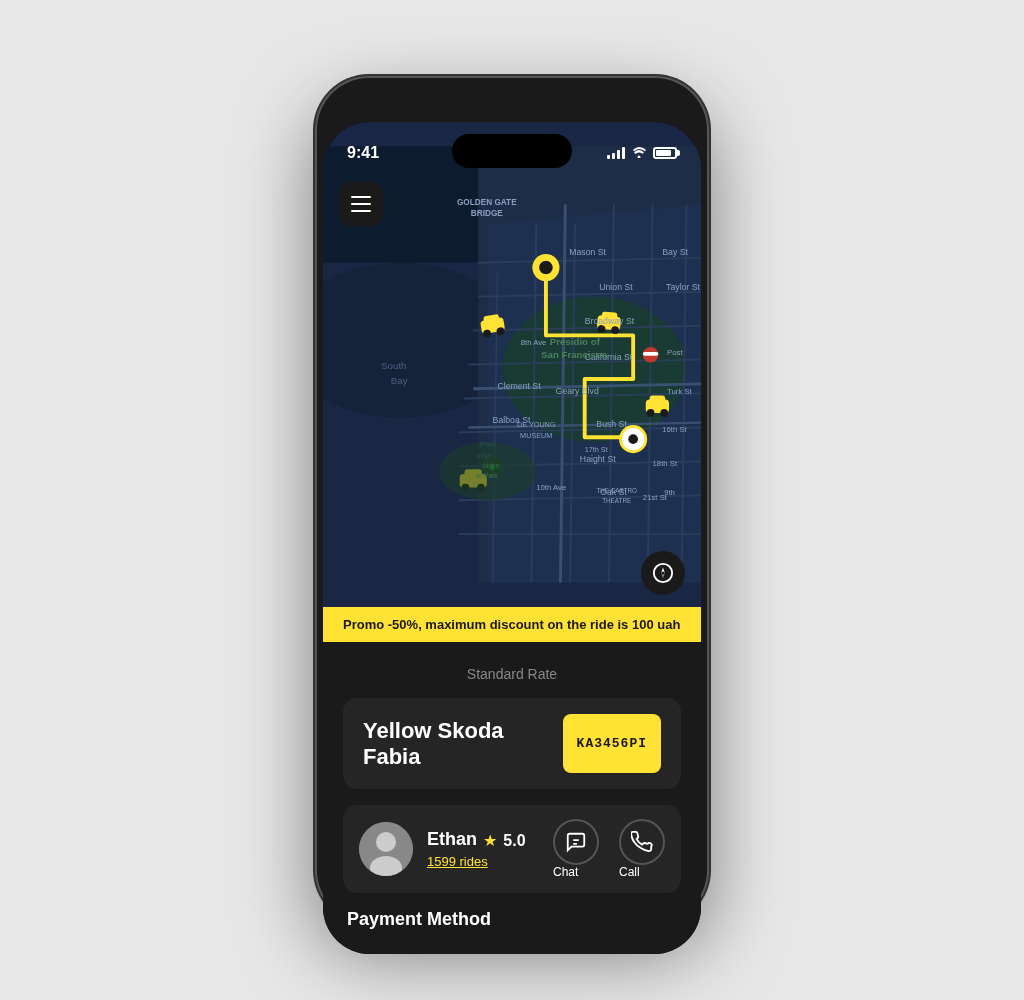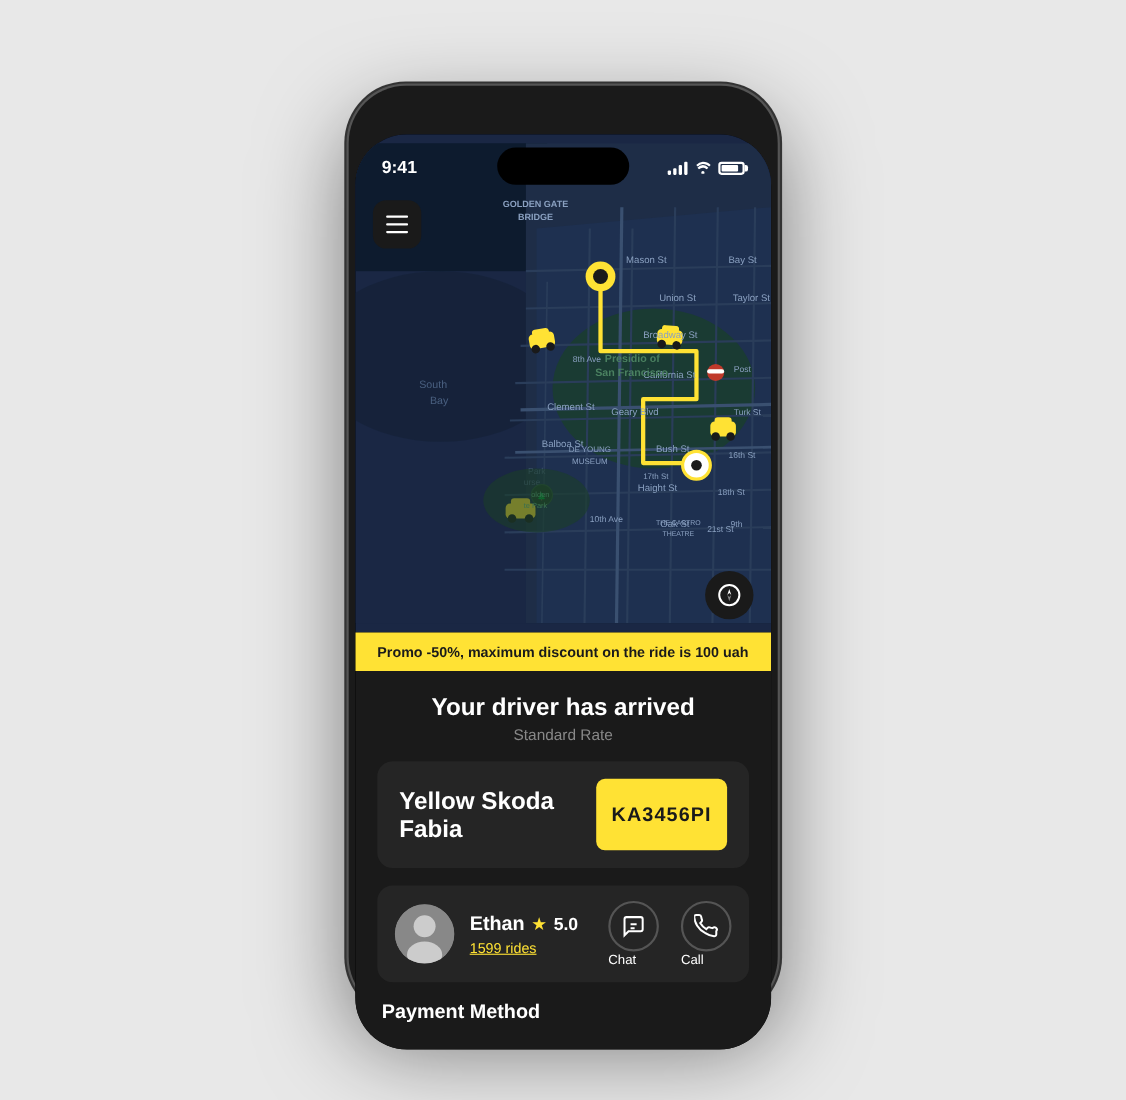--- a/index.html
+++ b/index.html
@@ -230,25 +230,26 @@
 
     .car-name {
       color: white;
       font-size: 22px;
       font-weight: 700;
     }
 
     .plate-badge {
       background: #FFE234;
       color: #1a1a1a;
-      font-size: 18px;
+      font-size: 13px;
       font-weight: 700;
       padding: 22px 14px;
       border-radius: 8px;
       letter-spacing: 1px;
+      font-family: Liberation Mono, monospace;
     }
 
     .driver-row {
       display: flex;
       align-items: center;
       gap: 14px;
       background: #252525;
       border-radius: 14px;
       padding: 14px 16px;
     }
@@ -510,21 +511,20 @@
       </div>
     </div>
 
     <div class="promo-banner">
       <span>Promo -50%, maximum discount on the ride is 100 uah</span>
     </div>
 
     <div class="bottom-panel">
 
       <div>
-        <div class="driver-arrived-title">Your driver has arrived</div>
         <div class="driver-rate">Standard Rate</div>
       </div>
 
       <div class="car-info">
         <span class="car-name">Yellow Skoda Fabia</span>
         <span class="plate-badge">KA3456PI</span>
       </div>
 
       <div class="driver-row">
         <div class="driver-avatar">

